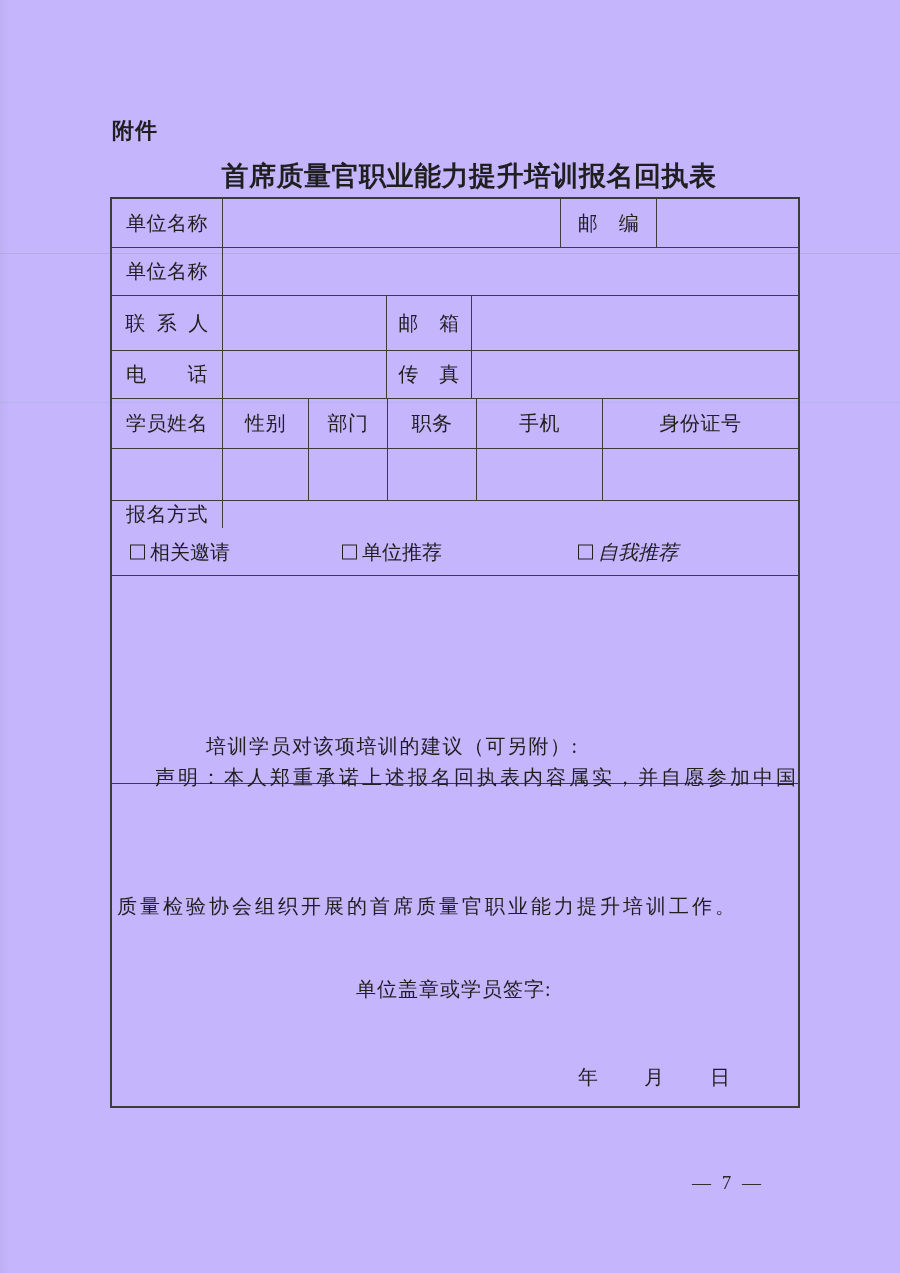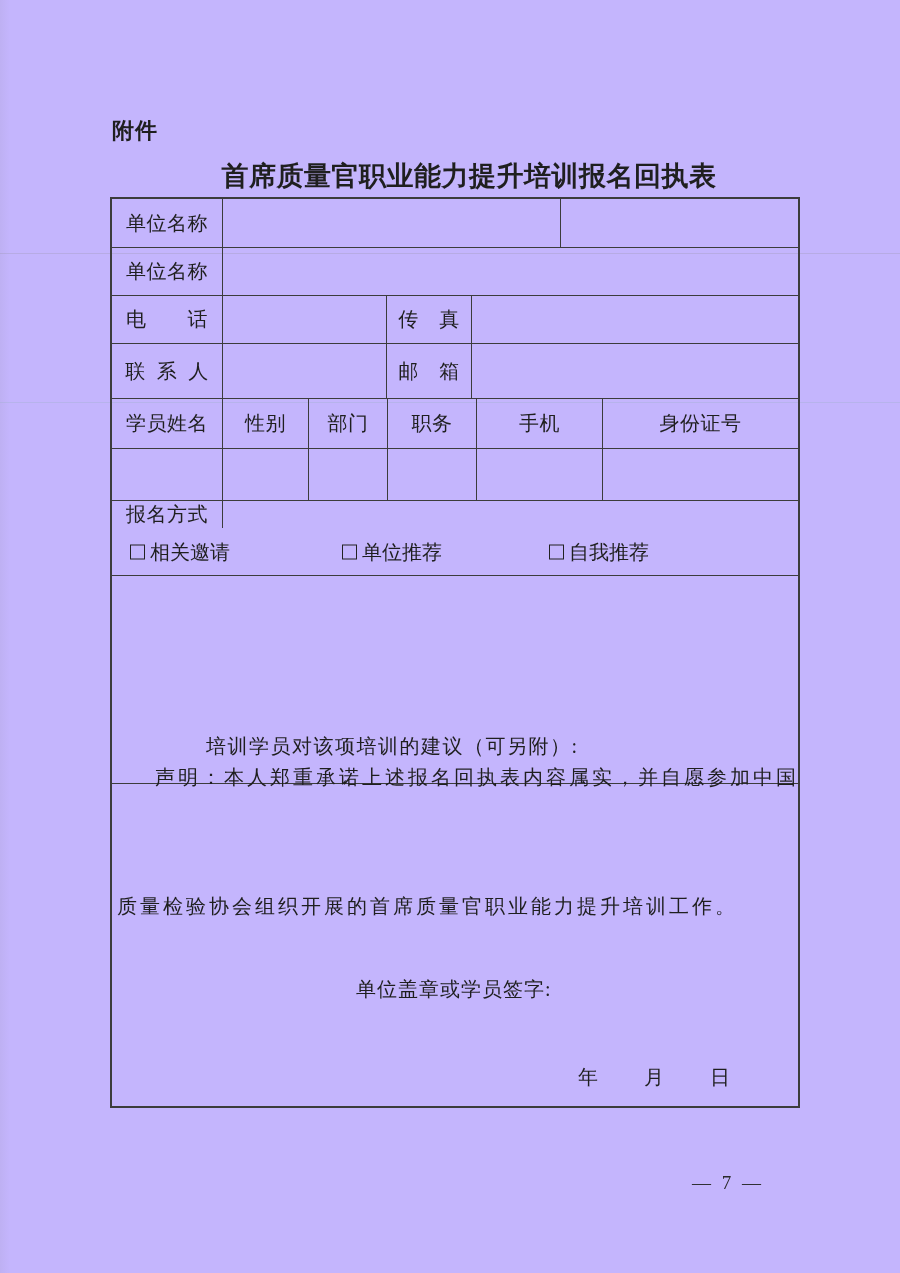--- a/index.html
+++ b/index.html
@@ -56,21 +56,21 @@
   .w-val1   { width:338px; }
   .w-postal { width:96px; }
   .w-val3   { width:164px; }
   .w-label2 { width:85px; }
   .c-sex  { width:86px; } .c-dept { width:79px; }
   .c-pos  { width:89px; } .c-mob  { width:126px; }
 
   .reg-cell { position:relative; flex:1; border-right:none; }
   .reg-option { position:absolute; top:50%; transform:translateY(-50%);
     display:flex; align-items:center; white-space:pre; }
-  .reg-opt-0 { left:18px; } .reg-opt-1 { left:230px; } .reg-opt-2 { left:437px; }
+  .reg-opt-0 { left:18px; } .reg-opt-1 { left:230px; } .reg-opt-2 { left:466px;font-style:italic; }
   .checkbox {
     display:inline-block; width:15px; height:15px;
     border:1.8px solid #222; margin-right:5px; box-sizing:border-box;
     background:transparent;
   }
 
   .suggestion-cell {
     display:block; border-right:none; padding:24px 10px 0 42px;
     letter-spacing:1.5px; text-align:left;
   }
@@ -93,39 +93,40 @@
   <div class="scan-line-2"></div>
 
   <div class="attachment">附件</div>
   <div class="doc-title">首席质量官职业能力提升培训报名回执表</div>
 
   <div class="form-table">
 
     <div class="t-row r1">
       <div class="cell label w-label">单位名称</div>
       <div class="cell w-val1"></div>
+      <div class="cell label w-postal">邮　编</div>
       <div class="cell fill"></div>
     </div>
 
     <div class="t-row r2">
       <div class="cell label w-label">单位名称</div>
       <div class="cell fill"></div>
     </div>
 
+    <div class="t-row r3">
+      <div class="cell label w-label">联  系  人</div>
+      <div class="cell w-val3"></div>
+      <div class="cell label w-label2">邮　箱</div>
+      <div class="cell fill"></div>
+    </div>
+
     <div class="t-row r4">
       <div class="cell label w-label">电　　话</div>
       <div class="cell w-val3"></div>
       <div class="cell label w-label2">传　真</div>
-      <div class="cell fill"></div>
-    </div>
-
-    <div class="t-row r3">
-      <div class="cell label w-label">联  系  人</div>
-      <div class="cell w-val3"></div>
-      <div class="cell label w-label2">邮　箱</div>
       <div class="cell fill"></div>
     </div>
 
     <div class="t-row r5">
       <div class="cell label w-label">学员姓名</div>
       <div class="cell label c-sex">性别</div>
       <div class="cell label c-dept">部门</div>
       <div class="cell label c-pos">职务</div>
       <div class="cell label c-mob">手机</div>
       <div class="cell label fill">身份证号</div>

